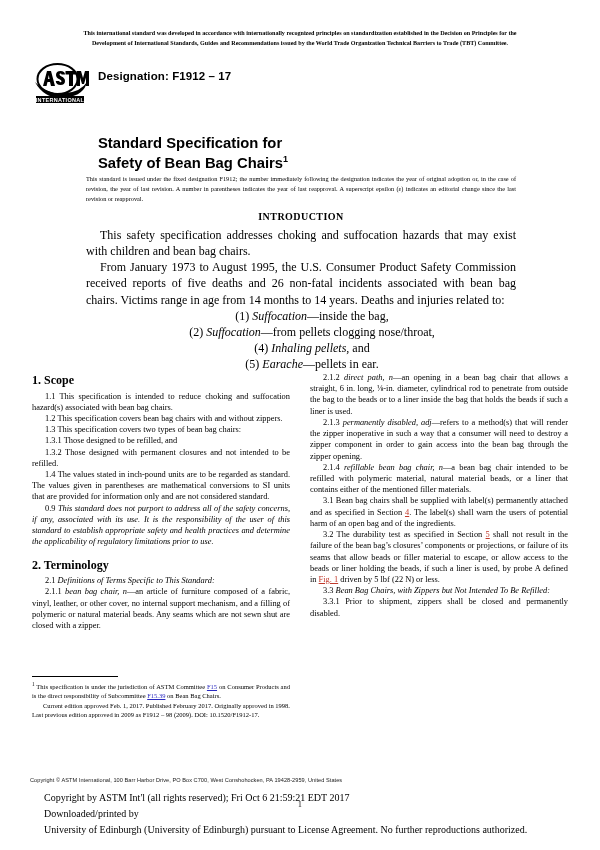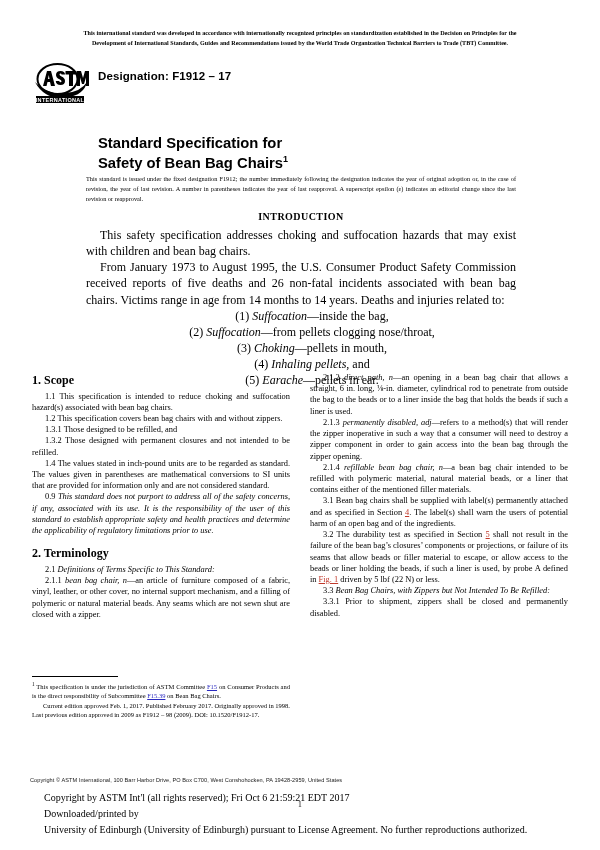--- a/index.html
+++ b/index.html
@@ -260,30 +260,30 @@
 
   <div class="issued-note">This standard is issued under the fixed designation F1912; the number immediately following the designation indicates the year of original adoption or, in the case of revision, the year of last revision. A number in parentheses indicates the year of last reapproval. A superscript epsilon (ε) indicates an editorial change since the last revision or reapproval.</div>
 
   <div class="intro-heading">INTRODUCTION</div>
   <div class="intro-body">
     <p>This safety specification addresses choking and suffocation hazards that may exist with children and bean bag chairs.</p>
     <p>From January 1973 to August 1995, the U.S. Consumer Product Safety Commission received reports of five deaths and 26 non-fatal incidents associated with bean bag chairs. Victims range in age from 14 months to 14 years. Deaths and injuries related to:</p>
     <ul class="intro-list">
       <li><span>(1)</span> <i>Suffocation</i><span>—inside the bag,</span></li>
       <li><span>(2)</span> <i>Suffocation</i><span>—from pellets clogging nose/throat,</span></li>
-      <li><span>(3)</span> <i>Choking</i><span>—pellets in mouth,</span></li>
       <li><span>(4)</span> <i>Inhaling pellets</i><span>, and</span></li>
       <li><span>(5)</span> <i>Earache</i><span>—pellets in ear.</span></li>
     </ul>
   </div>
 
   <div class="col col-left">
     <h2 class="sec first">1. Scope</h2>
     <p class="p-ind">1.1 This specification is intended to reduce choking and suffocation hazard(s) associated with bean bag chairs.</p>
     <p class="p-ind p-gap">1.2 This specification covers bean bag chairs with and without zippers.</p>
+    <p class="p-ind p-gap">1.3 This specification covers two types of bean bag chairs:</p>
     <p class="p-ind">1.3.1 Those designed to be refilled, and</p>
     <p class="p-ind">1.3.2 Those designed with permanent closures and not intended to be refilled.</p>
     <p class="p-ind p-gap">1.4 The values stated in inch-pound units are to be regarded as standard. The values given in parentheses are mathematical conversions to SI units that are provided for information only and are not considered standard.</p>
     <p class="p-ind p-gap"><span>0.9 </span><i>This standard does not purport to address all of the safety concerns, if any, associated with its use. It is the responsibility of the user of this standard to establish appropriate safety and health practices and determine the applicability of regulatory limitations prior to use.</i></p>
 
     <h2 class="sec">2. Terminology</h2>
     <p class="p-ind"><span>2.1 </span><i>Definitions of Terms Specific to This Standard:</i></p>
     <p class="p-ind"><span>2.1.1 </span><i>bean bag chair, n</i><span>—an article of furniture composed of a fabric, vinyl, leather, or other cover, no internal support mechanism, and a filling of polymeric or natural material beads. Any seams which are not sewn shut are closed with a zipper.</span></p>
   </div>
 

